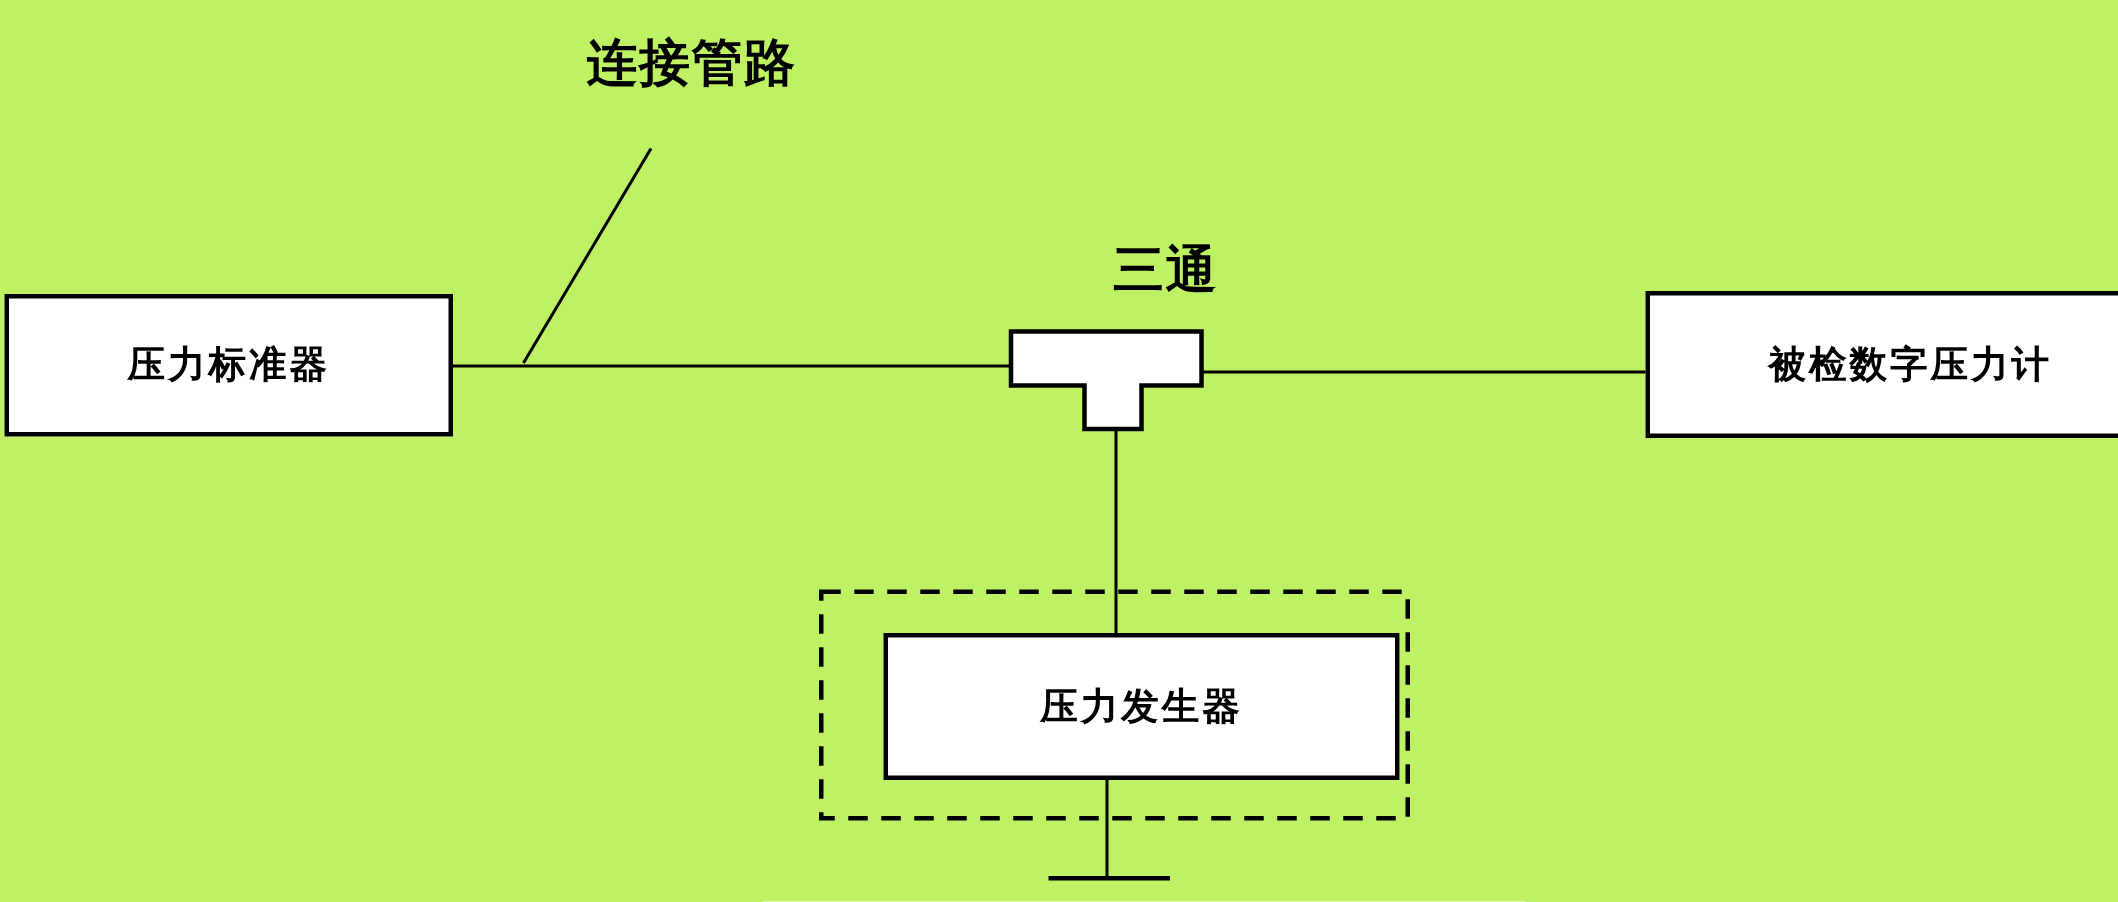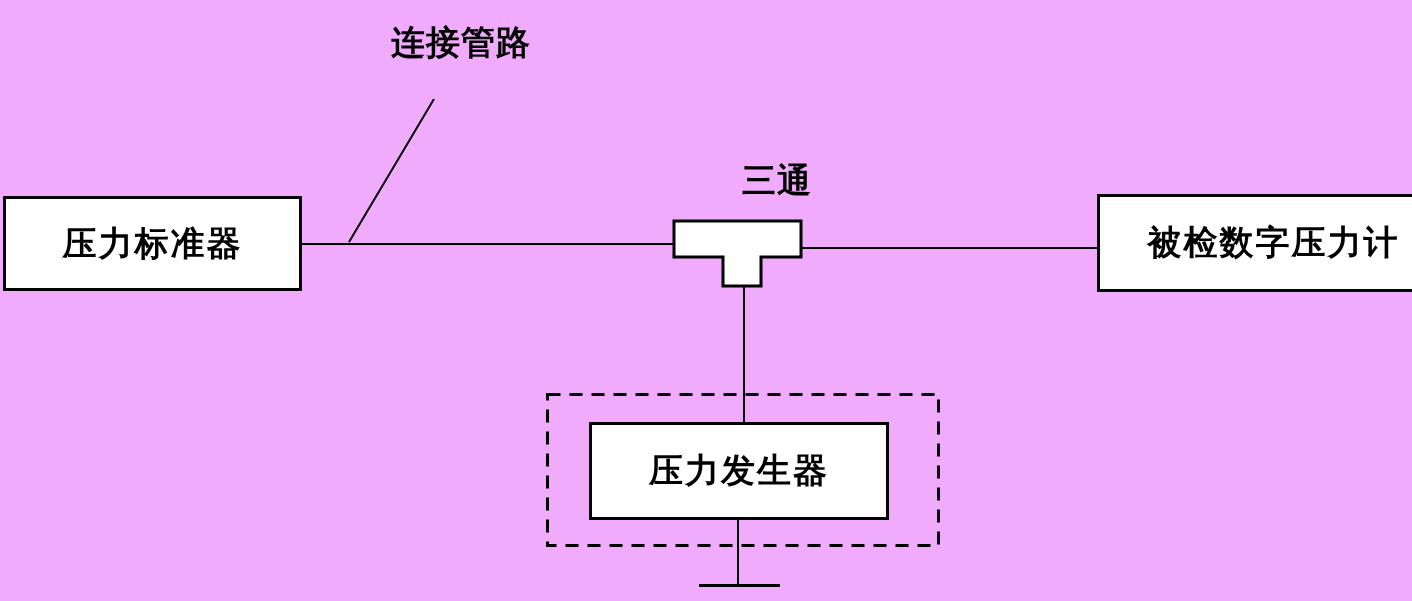--- a/index.html
+++ b/index.html
@@ -4,21 +4,21 @@
 <style>
   html, body {
     margin: 0;
     padding: 0;
     background: #ffffff;
   }
   .stage {
     position: relative;
     width: 1412px;
     height: 601px;
-    background: #f0abfc;
+    background: #bef264;
     overflow: hidden;
     font-family: "Liberation Serif", "DejaVu Serif", serif;
     color: #000000;
   }
   .lines-layer {
     position: absolute;
     left: 0;
     top: 0;
     width: 1412px;
     height: 601px;
@@ -26,37 +26,37 @@
   .node-box {
     position: absolute;
     box-sizing: border-box;
     border: 3px solid #000000;
     background: #ffffff;
     display: flex;
     align-items: center;
     justify-content: center;
   }
   .node-label {
-    font-size: 34px;
+    font-size: 25px;
     font-weight: bold;
     letter-spacing: 2px;
     white-space: nowrap;
     line-height: 1;
   }
   .float-label {
     position: absolute;
     font-size: 34px;
     font-weight: bold;
     letter-spacing: 1px;
     white-space: nowrap;
     line-height: 1;
   }
   .box-pressure-standard   { left: 3px;    top: 196px; width: 299px; height: 95px; }
   .box-tested-gauge        { left: 1097px; top: 194px; width: 353px; height: 98px; }
-  .box-pressure-generator  { left: 589px;  top: 422px; width: 300px; height: 98px; z-index: 2; }
+  .box-pressure-generator  { left: 589px;  top: 422px; width: 344px; height: 98px; z-index: 2; }
   .label-connecting-pipeline { left: 391px; top: 26px; }
   .label-tee { left: 672px; top: 164px; width: 140px; text-align: right; }
 </style>
 </head>
 <body>
 
 <div class="stage">
 
   <svg class="lines-layer" width="1412" height="601" viewBox="0 0 1412 601" xmlns="http://www.w3.org/2000/svg">
 

